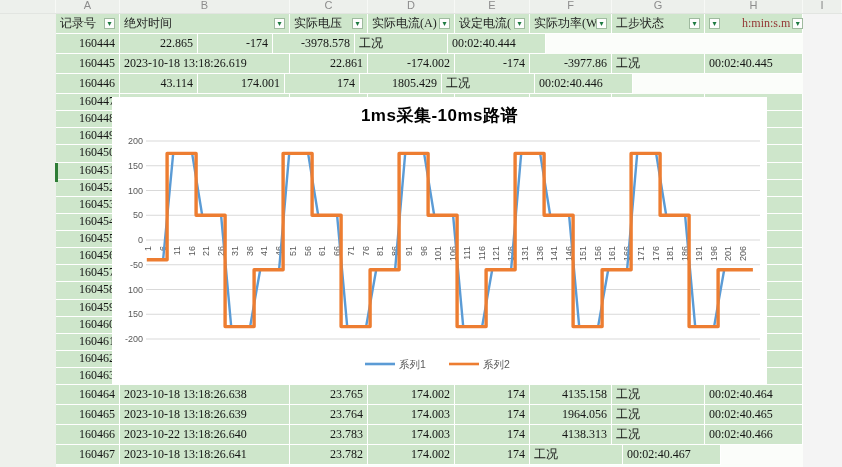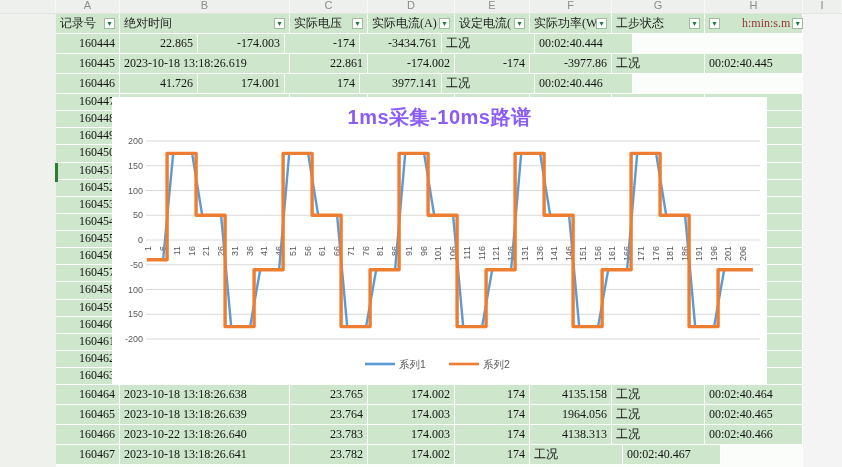--- a/index.html
+++ b/index.html
@@ -47,21 +47,21 @@
   #mid-rows .row { flex:1 1 0; }
   #mid-rows .cell { line-height:15px; font-size:12px; }
 
   
   #sel-ind { position:absolute; left:55px; top:163px; width:3px; height:19px; background:#2e7d36; z-index:6; }
 
   
   #chart-panel { position:absolute; left:112px; top:97px; width:655px; height:288px;
                  background:#ffffff; z-index:10; }
   #chart-title { text-align:center; padding-top:7px; font-family:"Liberation Sans",sans-serif;
-                 font-size:20px; font-weight:bold; color:#8b5cf6; letter-spacing:0.5px; }
+                 font-size:17px; font-weight:bold; color:#000000; letter-spacing:0.5px; }
   #chart-svg { position:absolute; left:0; top:0; }
   .tick-txt { font-family:"Liberation Sans",sans-serif; font-size:9px; fill:#595959; }
   .legend-txt { font-family:"Liberation Sans",sans-serif; font-size:10.5px; fill:#595959; }
 </style>
 </head>
 <body>
 
 <div id="stage">
   <div id="gutter"></div>
   <div id="right-fill"></div>
@@ -139,44 +139,43 @@
           <span class="filter-btn" style="margin-left: 2px;">
             <span>▾</span>
           </span>
         </div>
       </div>
     <div id="top-rows">
         <div class="row drow">
           <div class="cell c0 gutter-cell"></div>
           <div class="cell c1 r">160444</div>
           <div class="cell c3 r">22.865</div>
-          <div class="cell c4 r">-174.003</div>
           <div class="cell c5 r">-174</div>
-          <div class="cell c6 r">-3434.761</div>
+          <div class="cell c6 r">-3978.578</div>
           <div class="cell c7 l">工况</div>
           <div class="cell c8 l">00:02:40.444</div>
         </div>
         <div class="row drow">
           <div class="cell c0 gutter-cell"></div>
           <div class="cell c1 r">160445</div>
           <div class="cell c2 l">2023-10-18 13:18:26.619</div>
           <div class="cell c3 r">22.861</div>
           <div class="cell c4 r">-174.002</div>
           <div class="cell c5 r">-174</div>
           <div class="cell c6 r">-3977.86</div>
           <div class="cell c7 l">工况</div>
           <div class="cell c8 l">00:02:40.445</div>
         </div>
         <div class="row drow">
           <div class="cell c0 gutter-cell"></div>
           <div class="cell c1 r">160446</div>
-          <div class="cell c3 r">41.726</div>
+          <div class="cell c3 r">43.114</div>
           <div class="cell c4 r">174.001</div>
           <div class="cell c5 r">174</div>
-          <div class="cell c6 r">3977.141</div>
+          <div class="cell c6 r">1805.429</div>
           <div class="cell c7 l">工况</div>
           <div class="cell c8 l">00:02:40.446</div>
         </div>
       </div>
     <div id="mid-rows">
         <div class="row">
           <div class="cell c0 gutter-cell"></div>
           <div class="cell c1 r">160447</div>
           <div class="cell c2 l"></div>
           <div class="cell c3 r"></div>

